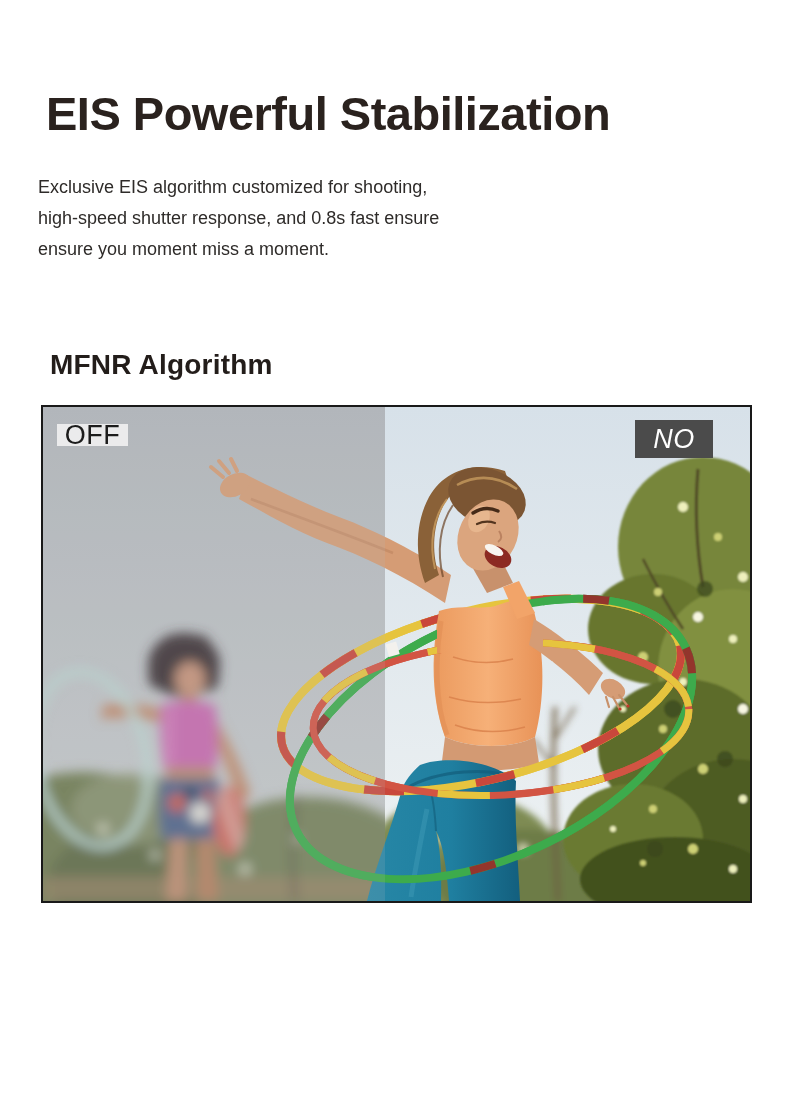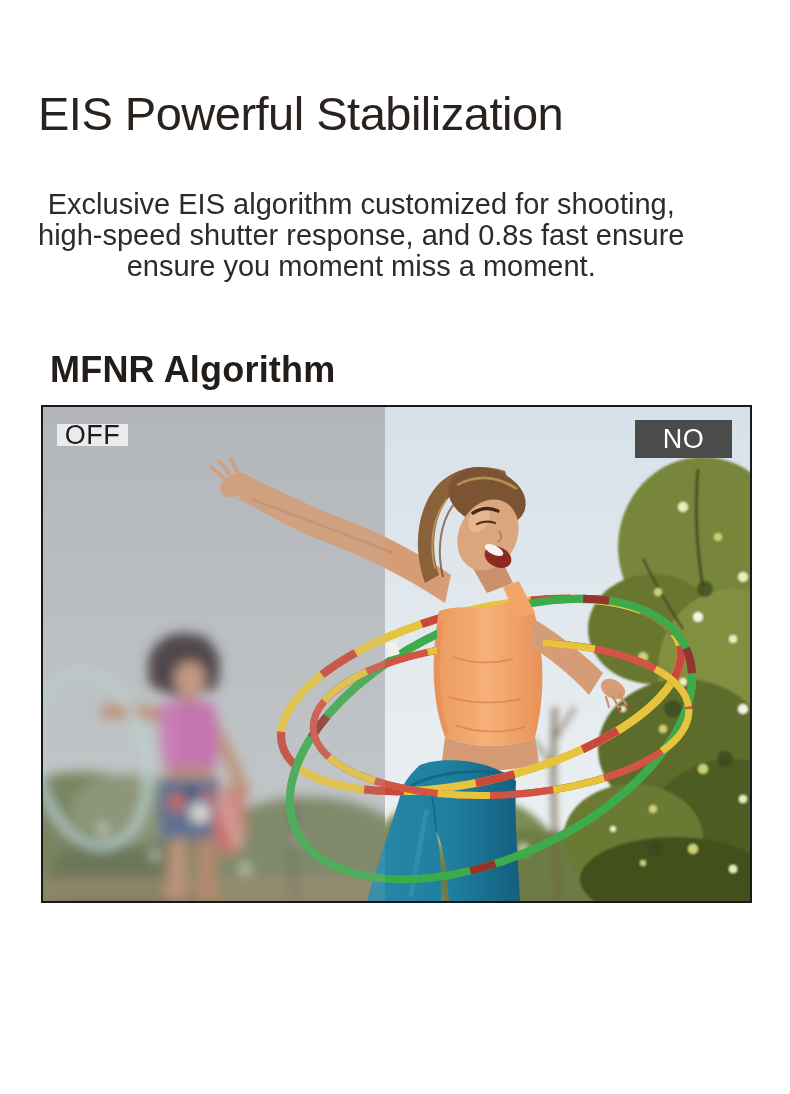--- a/index.html
+++ b/index.html
@@ -4,48 +4,48 @@
 <style>
   html,body{margin:0;padding:0;background:#ffffff;}
   .page{
     position:relative;
     width:790px;height:1094px;
     background:#ffffff;
     font-family:"Liberation Sans","DejaVu Sans",sans-serif;
     overflow:hidden;
   }
   .title{
-    position:absolute;left:38px;top:88px;margin:0;
-    font-size:47px;font-weight:400;letter-spacing:-0.5px;
+    position:absolute;left:46px;top:88px;margin:0;
+    font-size:47px;font-weight:700;letter-spacing:-0.5px;
     color:#2a221e;line-height:1.1;white-space:nowrap;
   }
   .desc{
-    position:absolute;left:38px;top:189px;
-    font-size:29px;line-height:31px;color:#2e2b29;text-align:center;
+    position:absolute;left:38px;top:172px;
+    font-size:18px;line-height:31px;color:#2e2b29;
   }
   .subtitle{
     position:absolute;left:50px;top:349px;margin:0;
-    font-size:36px;font-weight:800;letter-spacing:0.2px;
+    font-size:28px;font-weight:800;letter-spacing:0.2px;
     color:#231d1a;white-space:nowrap;
   }
   .compare{
     position:absolute;left:41px;top:405px;
     width:707px;height:494px;
     border:2px solid #191919;
     overflow:hidden;background:#cfd4d8;
   }
   .compare svg{display:block;width:707px;height:494px;}
   .tag{
     position:absolute;display:flex;align-items:center;justify-content:center;
     font-size:27px;font-weight:400;letter-spacing:0.5px;
   }
   .tag-off{left:14px;top:17px;width:71px;height:22px;
     background:rgba(240,240,240,0.92);color:#1c1c1c;}
-  .tag-no{left:592px;top:13px;width:97px;height:38px;
-    background:#4b4b4b;color:#ffffff;}
+  .tag-no{left:592px;top:13px;width:78px;height:38px;
+    background:#4b4b4b;color:#ffffff;font-style:italic;}
 </style>
 </head>
 <body>
 
 <div class="page">
 
   <h1 class="title">EIS Powerful Stabilization</h1>
 
   <div class="desc">
     <div>Exclusive EIS algorithm customized for shooting,</div>

